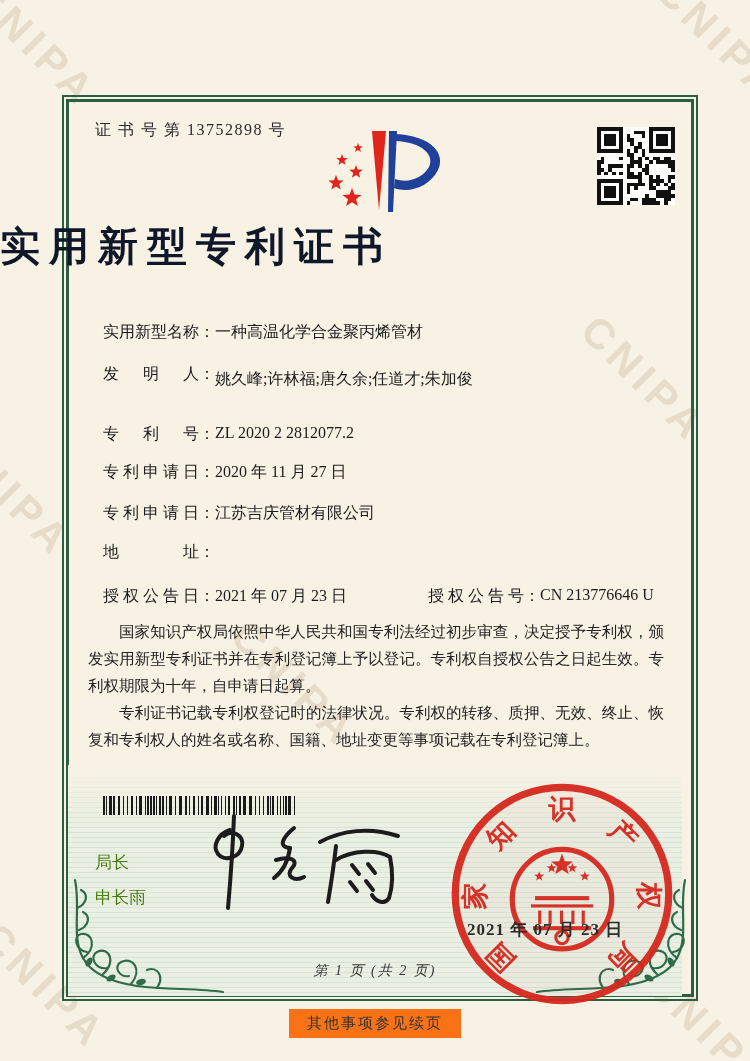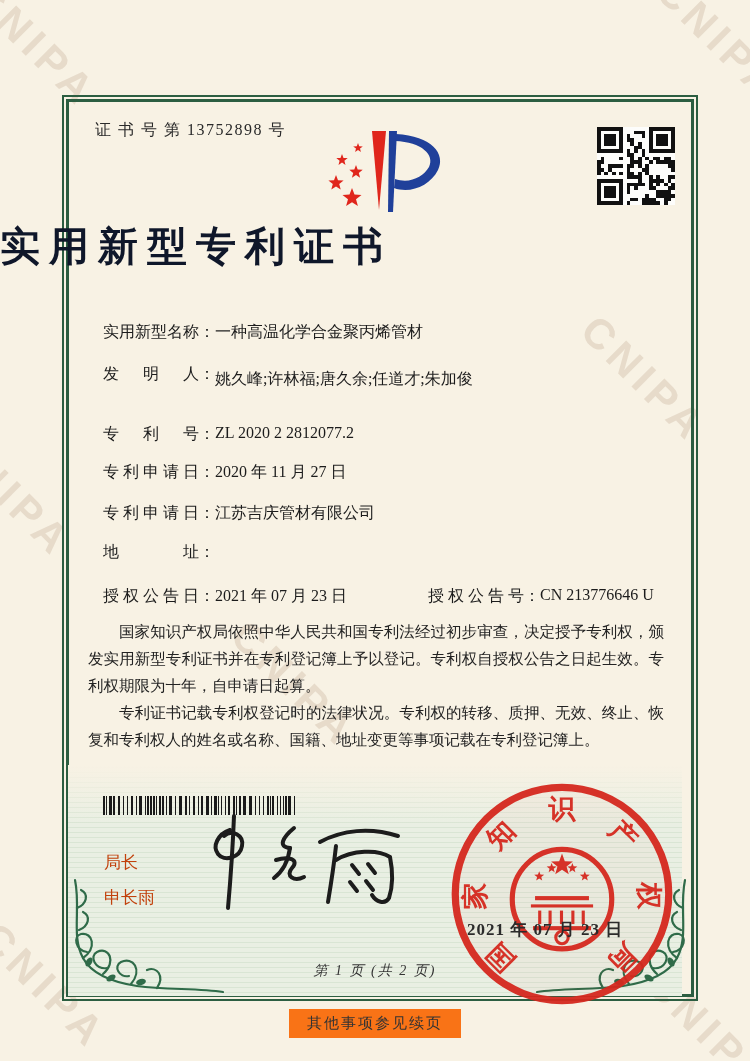--- a/index.html
+++ b/index.html
@@ -36,21 +36,21 @@
   .row{position:absolute;left:95px;right:70px;z-index:3;display:flex;font-size:16px;color:#1c1c1c;margin-left:8px;}
   .lbl{display:inline-block;width:96px;text-align:justify;text-align-last:justify;flex:0 0 96px;}
   .colon{flex:0 0 14px;}
   .val{flex:0 1 auto;}
   .val .vline{line-height:30px;}
   .pair2{position:absolute;left:325px;top:0;display:flex;}
   .paras{position:absolute;left:88px;top:618px;width:576px;z-index:3;
     font-size:15.5px;line-height:27px;text-align:justify;color:#232323;}
   .paras p{margin:0;text-indent:2em;}
   .barcode{position:absolute;left:103px;top:796px;z-index:3;}
-  .officer{position:absolute;left:104px;top:845px;z-index:4;font-size:17px;color:#c2410c;line-height:35px;}
+  .officer{position:absolute;left:95px;top:845px;z-index:4;font-size:17px;color:#4d7c0f;line-height:35px;}
   .signature{position:absolute;left:198px;top:810px;width:215px;height:108px;z-index:4;}
   .signature path{fill:none;stroke:#1c1c1c;stroke-width:4;stroke-linecap:round;stroke-linejoin:round;}
   .seal{position:absolute;left:448px;top:780px;width:228px;height:228px;z-index:4;opacity:.95;}
   .seal text{font-size:26px;font-weight:bold;fill:#d5281e;text-anchor:middle;
     font-family:"Liberation Serif","DejaVu Serif",serif;}
   .seal-date{position:absolute;left:467px;top:918px;z-index:5;font-size:17px;font-weight:bold;
     color:#2b2b2b;letter-spacing:1px;}
   .pageno{position:absolute;left:0;top:962px;width:100%;z-index:3;text-align:center;
     font-size:14px;color:#333;letter-spacing:2px;font-style:italic;}
   .footer-note{position:absolute;left:0;top:1009px;width:100%;z-index:3;text-align:center;}

